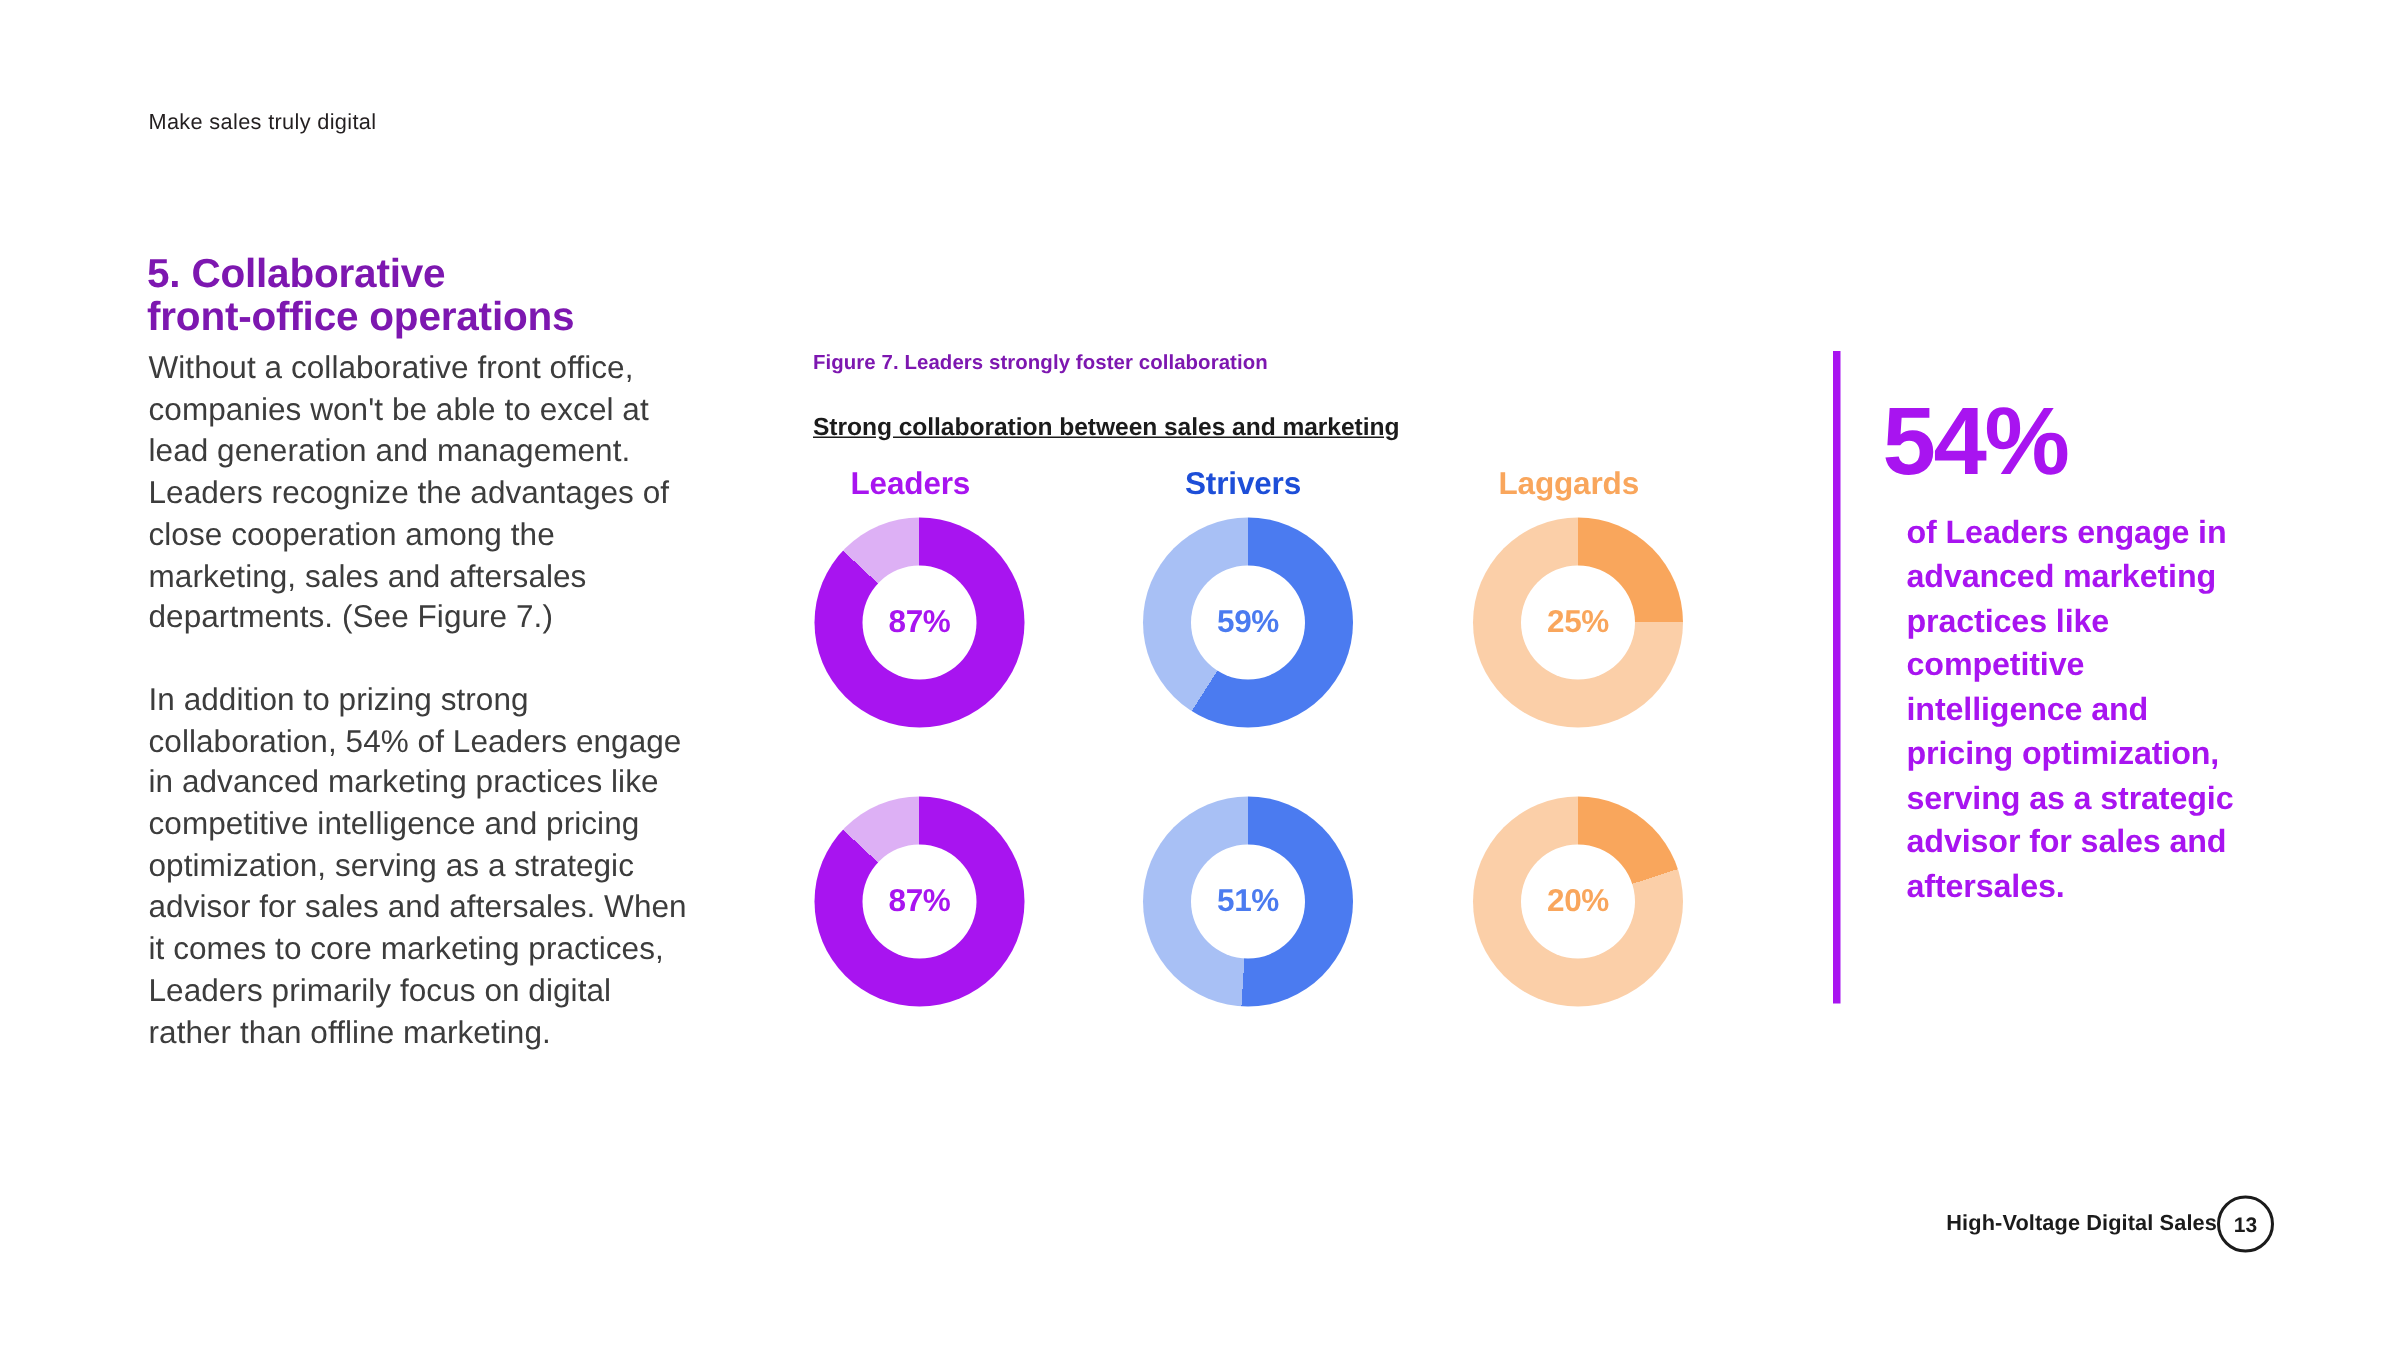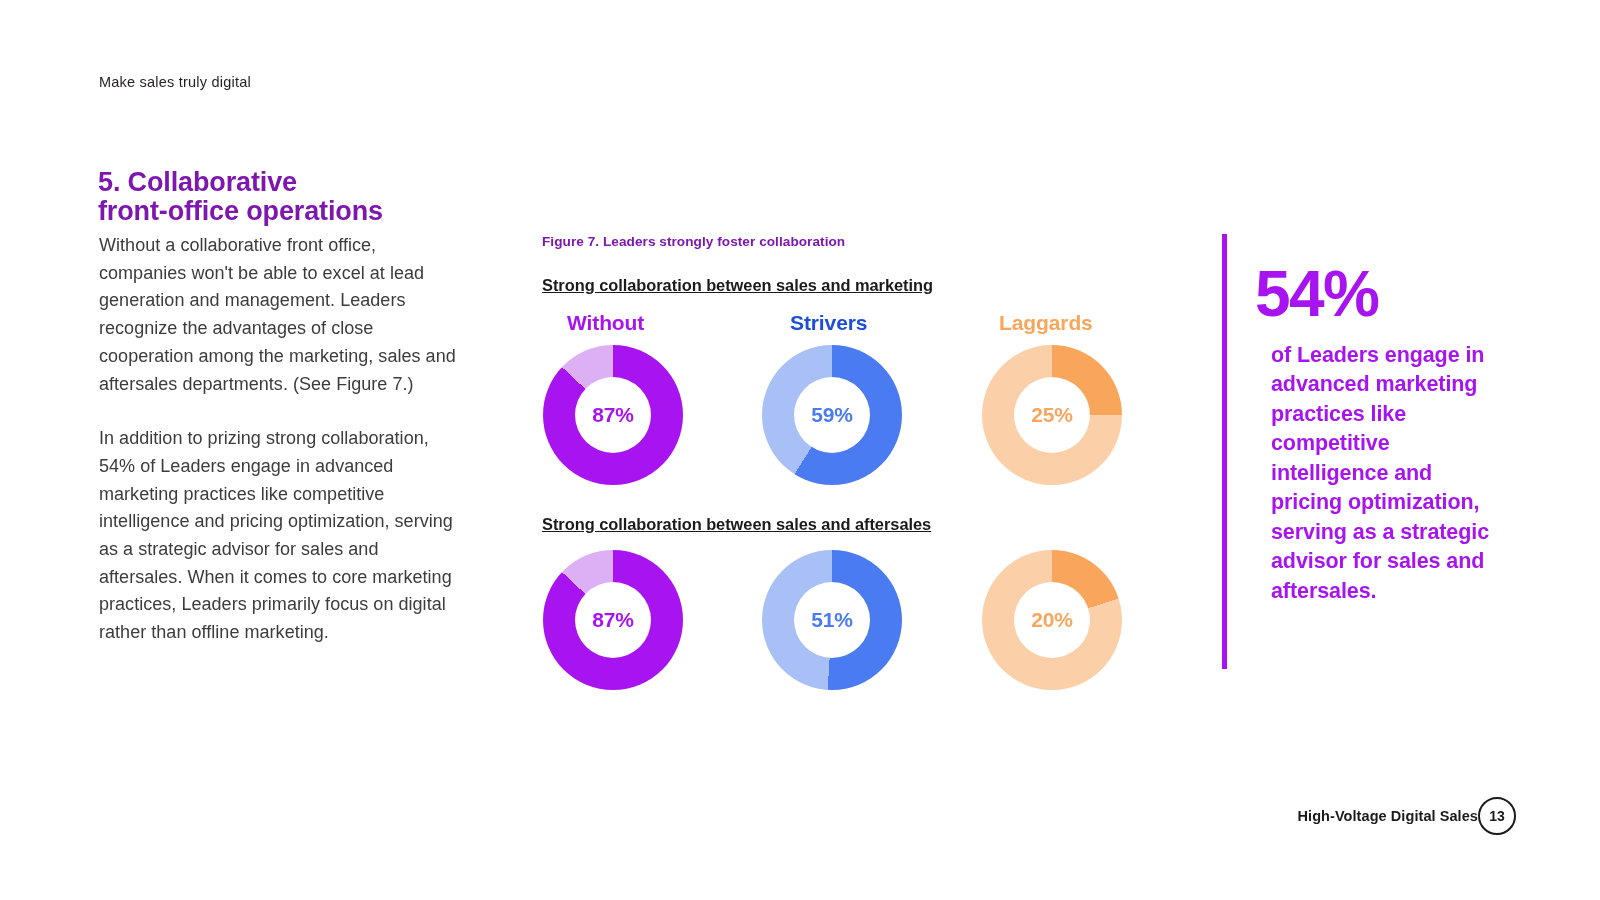--- a/index.html
+++ b/index.html
@@ -43,21 +43,21 @@
     display: block;
   }
 
   .body-col {
     position: absolute;
     left: 99px;
     top: 232px;
     width: 360px;
   }
   .body-par {
-    font-size: 18px;
+    font-size: 21px;
     line-height: 27.7px;
     color: #3c3c3c;
     margin: 0 0 27px 0;
     letter-spacing: 0.002em;
   }
 
   
   .figure-caption {
     position: absolute;
     left: 542px;
@@ -210,21 +210,21 @@
   <p class="body-par">Without a collaborative front office, companies won't be able to excel at lead generation and management. Leaders recognize the advantages of close cooperation among the marketing, sales and aftersales departments. (See Figure 7.)</p>
   <p class="body-par">In addition to prizing strong collaboration, 54% of Leaders engage in advanced marketing practices like competitive intelligence and pricing optimization, serving as a strategic advisor for sales and aftersales. When it comes to core marketing practices, Leaders primarily focus on digital rather than offline marketing.</p>
 </div>
 
 <div class="figure-caption">Figure 7. Leaders strongly foster collaboration</div>
 
 <div class="chart-block-1">
   <p class="block-heading">Strong collaboration between sales and marketing</p>
 
   <div class="group-labels">
-    <span class="group-label leaders">Without</span>
+    <span class="group-label leaders">Leaders</span>
     <span class="group-label strivers">Strivers</span>
     <span class="group-label laggards">Laggards</span>
   </div>
 
   <div class="donut-row">
     <div class="donut leaders pos-0" style="background: conic-gradient(rgb(168, 20, 240) 0deg, rgb(168, 20, 240) 313.2deg, rgb(221, 176, 245) 313.2deg, rgb(221, 176, 245) 360deg);">
       <div class="hole">
         <span class="hole-label">87%</span>
       </div>
     </div>
@@ -235,21 +235,20 @@
     </div>
     <div class="donut laggards pos-2" style="background: conic-gradient(rgb(249, 166, 92) 0deg, rgb(249, 166, 92) 90deg, rgb(251, 207, 168) 90deg, rgb(251, 207, 168) 360deg);">
       <div class="hole">
         <span class="hole-label">25%</span>
       </div>
     </div>
   </div>
 </div>
 
 <div class="chart-block-2">
-  <p class="block-heading">Strong collaboration between sales and aftersales</p>
 
   <div class="donut-row row2">
     <div class="donut leaders pos-0" style="background: conic-gradient(rgb(168, 20, 240) 0deg, rgb(168, 20, 240) 313.2deg, rgb(221, 176, 245) 313.2deg, rgb(221, 176, 245) 360deg);">
       <div class="hole">
         <span class="hole-label">87%</span>
       </div>
     </div>
     <div class="donut strivers pos-1" style="background: conic-gradient(rgb(75, 123, 240) 0deg, rgb(75, 123, 240) 183.6deg, rgb(168, 192, 245) 183.6deg, rgb(168, 192, 245) 360deg);">
       <div class="hole">
         <span class="hole-label">51%</span>

